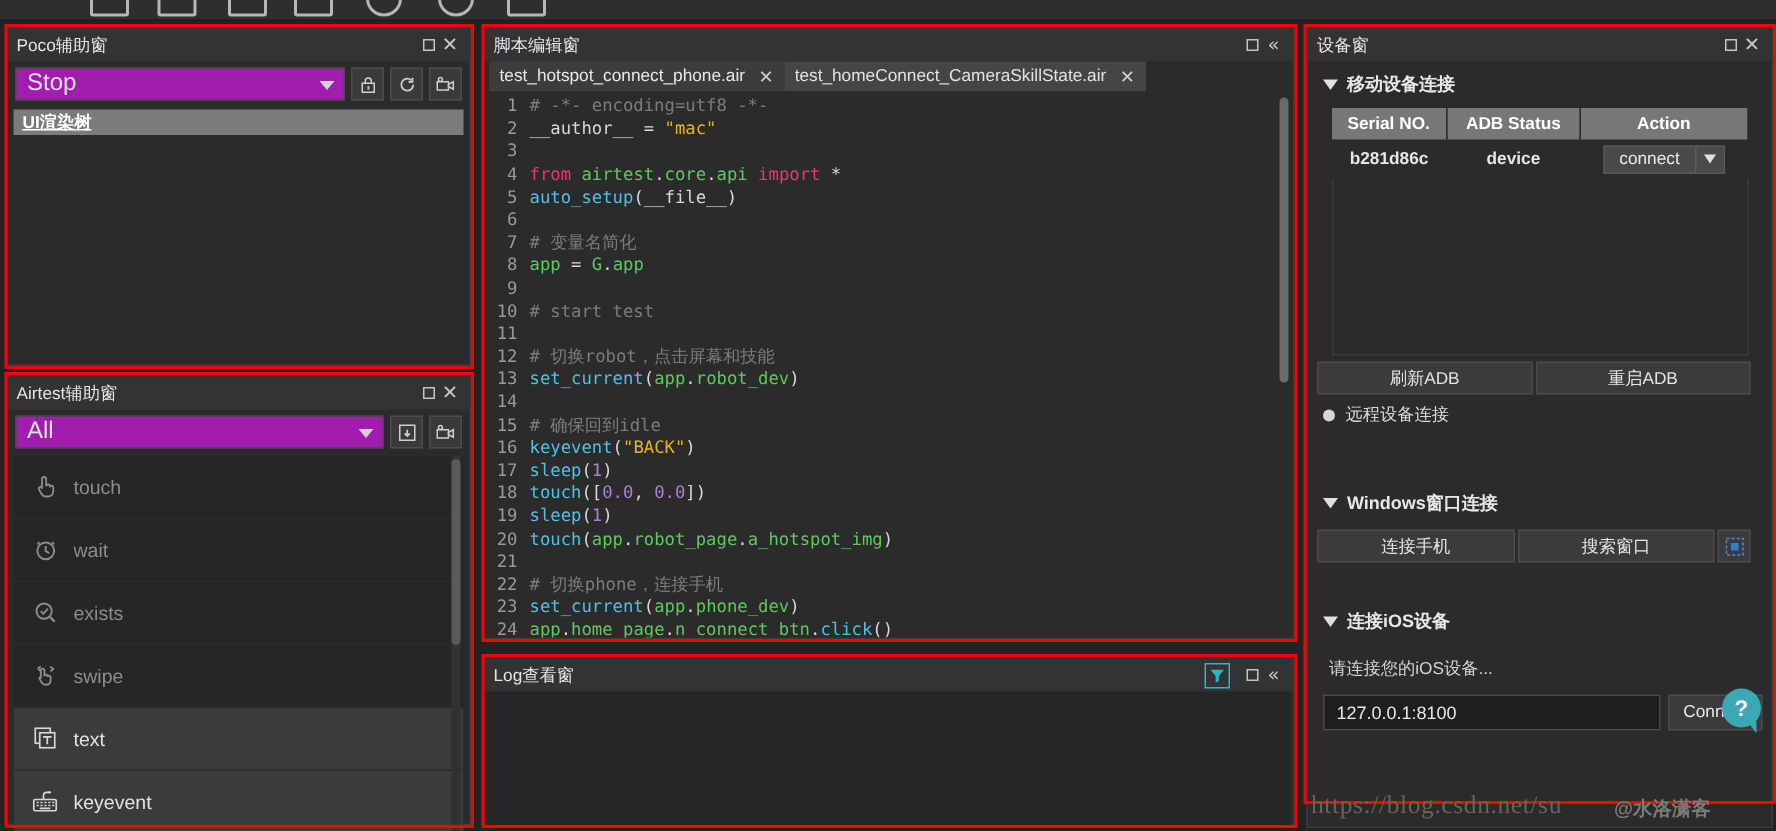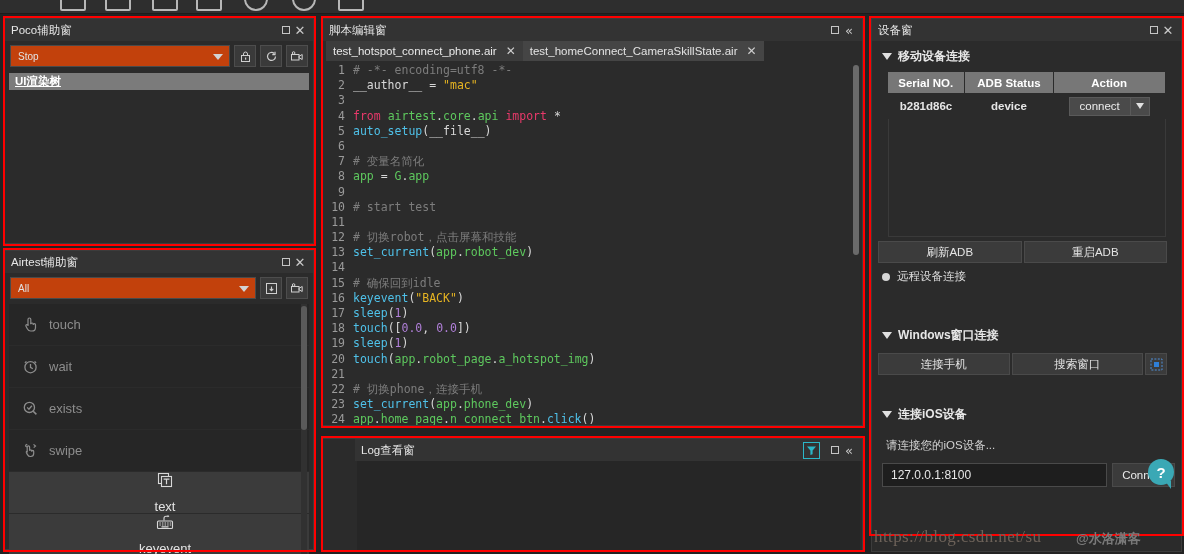--- a/index.html
+++ b/index.html
@@ -26,40 +26,40 @@
   .p-title .sp{flex:1;}
   .win-btn{width:14px;height:14px;display:flex;align-items:center;justify-content:center;
            color:#c9c9c9;font-size:11px;line-height:1;}
   .sq{width:8px;height:8px;border:1px solid #c5c5c5;box-sizing:border-box;}
   .xm{font-size:13px;color:#c9c9c9;font-family:"DejaVu Sans",sans-serif;}
 
   
   #poco{left:4px;top:18px;width:310px;height:226px;background:#2b2b2b;
         border:1px solid #3c3c3c;}
   .row-ctl{display:flex;align-items:center;gap:4px;padding:4px 5px 3px 5px;}
-  .combo{position:relative;flex:1;height:22px;background:#c2410c;border:1px solid #4a4a4a;
-         display:flex;align-items:center;padding:0 11px 0 7px;font-size:10px;color:#e2e2e2;
+  .combo{position:relative;flex:1;height:22px;background:#a21caf;border:1px solid #4a4a4a;
+         display:flex;align-items:center;padding:0 11px 0 7px;font-size:16px;color:#e2e2e2;
          box-sizing:border-box;}
   .combo .caret{position:absolute;right:6px;top:50%;margin-top:-2px;width:0;height:0;
       border-left:5px solid transparent;border-right:5px solid transparent;border-top:6px solid #d3d3d3;}
   .icobtn{width:22px;height:22px;background:#3a3a3a;border:1px solid #4d4d4d;
           display:flex;align-items:center;justify-content:center;box-sizing:border-box;}
   .icobtn svg{display:block;}
   .treehdr{margin:3px 4px 0 4px;height:17px;background:#7b7b7b;display:flex;align-items:center;
            padding:0 6px;font-size:11.5px;font-weight:bold;color:#ffffff;text-decoration:underline;}
   .treebody{margin:0 4px;height:139px;background:#2b2b2b;}
 
   
   #airtest{left:4px;top:250px;width:310px;height:300px;background:#2b2b2b;
            border:1px solid #3c3c3c;}
   .alist{position:relative;margin:2px 4px 0 4px;height:250px;overflow:hidden;background:#2b2b2b;}
   .aitem{height:42px;display:flex;align-items:center;gap:10px;padding-left:12px;
          border-bottom:1px solid #2b2b2b;box-sizing:border-box;}
   .aitem.dark{background:#262626;color:#8d8d8d;}
-  .aitem.light{background:#3b3b3b;color:#e3e3e3;flex-direction:column;}
+  .aitem.light{background:#3b3b3b;color:#e3e3e3;}
   .aitem .lbl{font-size:13px;}
   .ascroll{position:absolute;right:2px;top:2px;width:6px;height:124px;background:#5a5a5a;border-radius:3px;}
   .atrack{position:absolute;right:2px;top:0;width:6px;height:250px;background:#313131;}
 
   
   #editor{left:322px;top:18px;width:541px;height:408px;background:#2b2b2b;border:1px solid #3c3c3c;}
   .tabbar{height:20px;display:flex;align-items:flex-end;background:#2b2b2b;padding-left:3px;}
   .tab{height:20px;display:flex;align-items:center;gap:9px;padding:0 7px;font-size:11.5px;box-sizing:border-box;}
   .tab.active{background:#3c3c3c;color:#e9e9e9;}
   .tab.inactive{background:#454545;color:#e3e3e3;}
@@ -69,21 +69,21 @@
   .gutter{position:absolute;left:0;top:0;width:26px;height:100%;text-align:right;
           color:#9a9a9a;padding-top:2px;box-sizing:border-box;}
   .gutter div{height:15.2px;padding-right:4px;}
   .lines{position:absolute;left:30px;top:0;right:14px;padding-top:2px;white-space:pre;}
   .lines div{height:15.2px;}
   .cmt{color:#7c7c7c;} .kw{color:#e8396a;} .fn{color:#4fc1e9;} .str{color:#e6b422;}
   .num{color:#b07fd8;} .id{color:#d8d8d8;} .grn{color:#5ec95e;}
   .escroll{position:absolute;right:3px;top:4px;width:6px;height:190px;background:#6a6a6a;border-radius:3px;}
 
   
-  #log{left:322px;top:438px;width:541px;height:114px;background:#2b2b2b;border:1px solid #3c3c3c;padding-left:32px;}
+  #log{left:322px;top:438px;width:541px;height:114px;background:#2b2b2b;border:1px solid #3c3c3c;}
   .logbody{height:90px;background:#262626;margin:0 2px;}
   .filt{width:15px;height:15px;border:1px solid #2bb7c8;display:flex;align-items:center;justify-content:center;}
 
   
   #device{left:871px;top:18px;width:311px;height:534px;background:#2b2b2b;border:1px solid #3c3c3c;}
   .sect{display:flex;align-items:center;gap:6px;padding:7px 8px 5px 10px;font-size:12px;
         font-weight:bold;color:#e8e8e8;}
   .tri{width:0;height:0;border-left:5px solid transparent;border-right:5px solid transparent;
        border-top:7px solid #e0e0e0;}
   table.devt{width:278px;margin:2px auto 0 auto;border-collapse:collapse;font-size:11.5px;}

